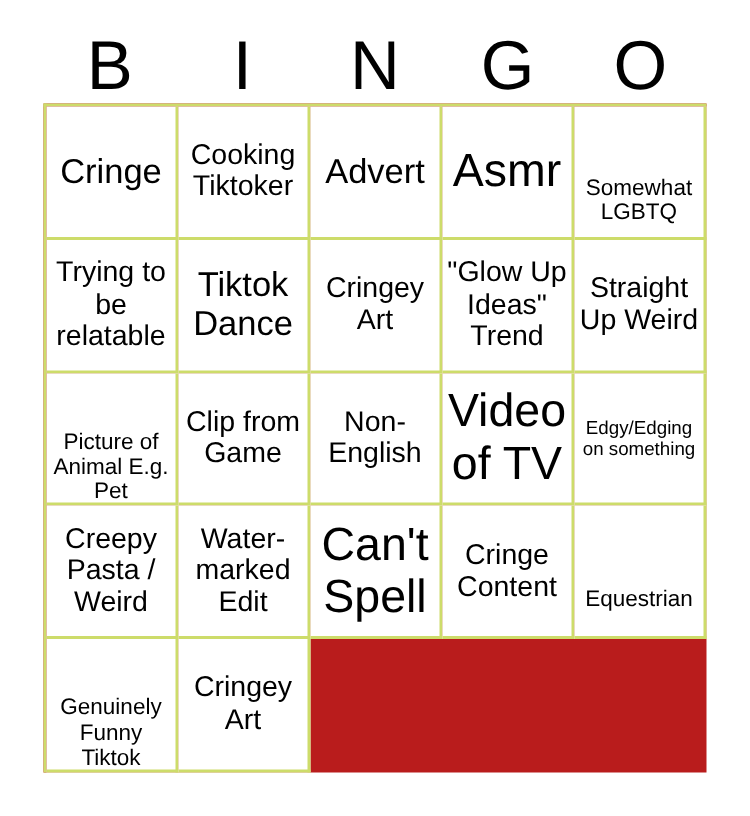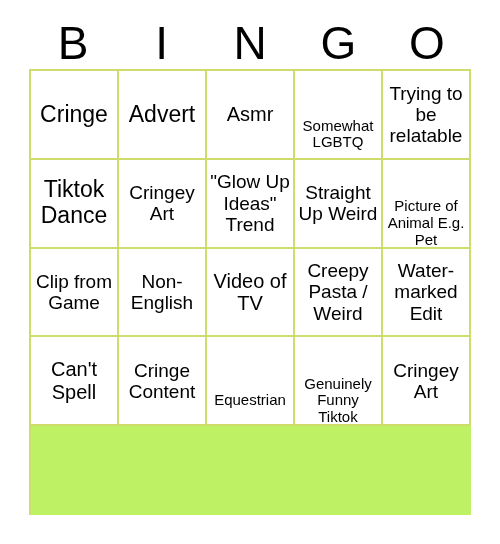--- a/index.html
+++ b/index.html
@@ -49,21 +49,21 @@
     left: 29px;
     top: 69px;
     width: 442px;
     height: 446px;
     box-sizing: border-box;
     border-top: 2px solid #cddc6a;
     border-left: 2px solid #cddc6a;
     display: grid;
     grid-template-columns: repeat(5, 1fr);
     grid-template-rows: repeat(5, 1fr);
-    background: #bef264;
+    background: #b91c1c;
   }
   .cell {
     box-sizing: border-box;
     border-right: 2px solid #cddc6a;
     border-bottom: 2px solid #cddc6a;
     display: flex;
     align-items: center;
     justify-content: center;
     text-align: center;
     padding: 2px 3px;
@@ -72,21 +72,21 @@
   }
   .cell .cell-text {
     display: block;
     width: 100%;
     line-height: 1.12;
     word-wrap: break-word;
     hyphens: none;
   }
 
   
-  .sz-xl .cell-text { font-size: 20px; }
+  .sz-xl .cell-text { font-size: 31px; }
   .sz-lg .cell-text { font-size: 23px; }
   .sz-md .cell-text { font-size: 19px; }
   .sz-sm .cell-text { font-size: 15px; margin-top: 40px; }
   .sz-xs .cell-text { font-size: 12.5px; }
 </style>
 </head>
 <body>
 
 <div id="card">
 
@@ -94,20 +94,23 @@
     <div class="letter">B</div>
     <div class="letter">I</div>
     <div class="letter">N</div>
     <div class="letter">G</div>
     <div class="letter">O</div>
   </div>
 
   <div class="bingo-grid">
     <div class="cell sz-lg">
         <span class="cell-text">Cringe</span>
+      </div>
+    <div class="cell sz-md">
+        <span class="cell-text">Cooking Tiktoker</span>
       </div>
     <div class="cell sz-lg">
         <span class="cell-text">Advert</span>
       </div>
     <div class="cell sz-xl">
         <span class="cell-text">Asmr</span>
       </div>
     <div class="cell sz-sm">
         <span class="cell-text">Somewhat LGBTQ</span>
       </div>
@@ -134,20 +137,23 @@
     <div class="cell sz-md">
         <span class="cell-text">Clip from Game</span>
       </div>
     <div class="cell sz-md">
         <span class="cell-text">Non-English</span>
       </div>
 
     <div class="cell sz-xl">
         <span class="cell-text">Video of TV</span>
       </div>
+    <div class="cell sz-xs">
+        <span class="cell-text">Edgy/Edging on something</span>
+      </div>
     <div class="cell sz-md">
         <span class="cell-text">Creepy Pasta / Weird</span>
       </div>
     <div class="cell sz-md">
         <span class="cell-text">Water-marked Edit</span>
       </div>
     <div class="cell sz-xl">
         <span class="cell-text">Can't Spell</span>
       </div>
 

